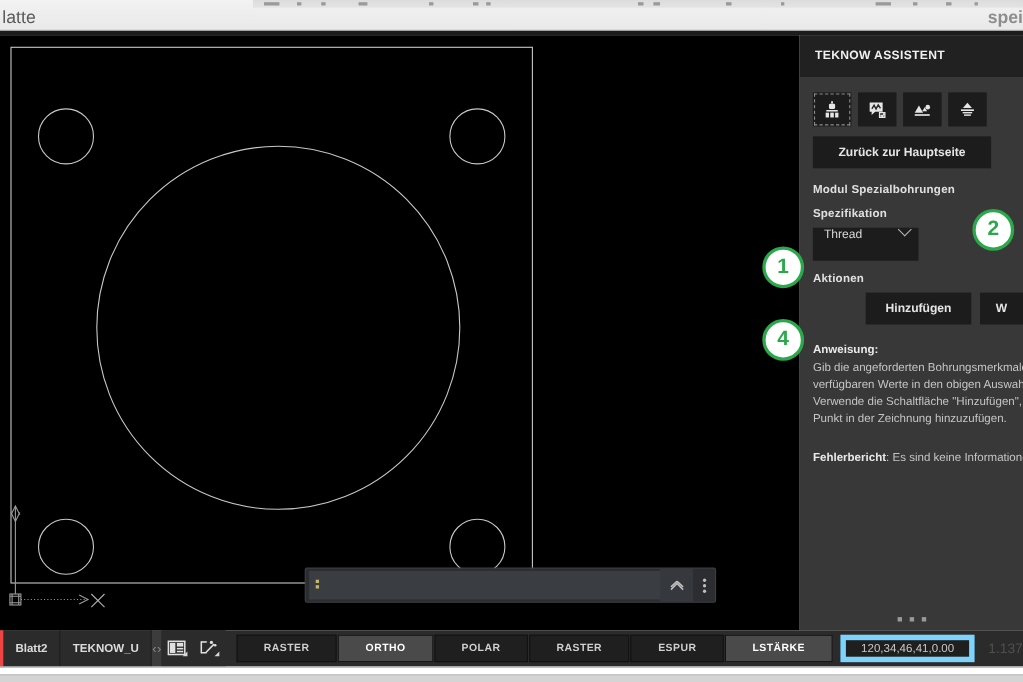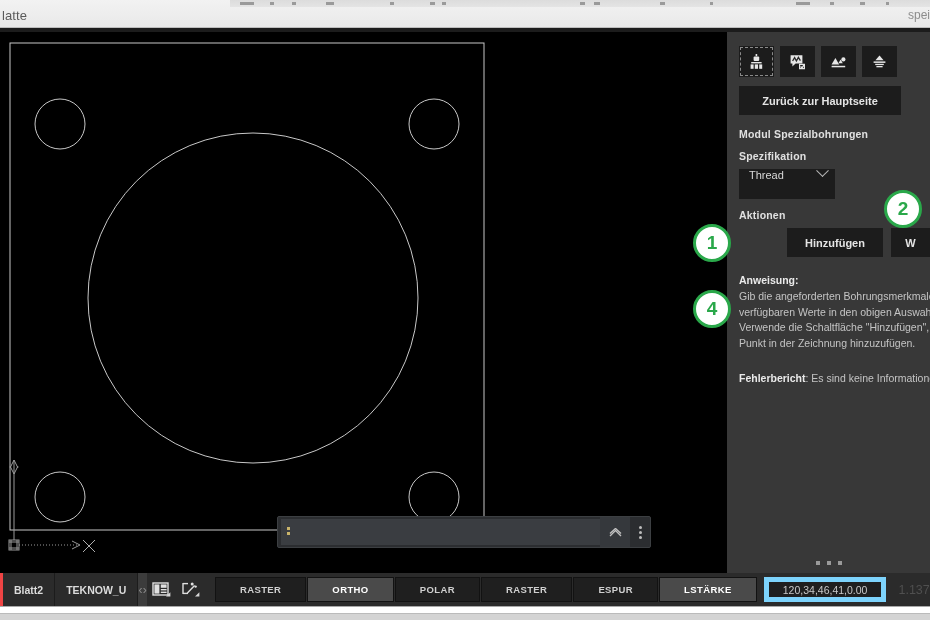--- a/index.html
+++ b/index.html
@@ -18,25 +18,25 @@
     border-bottom:1px solid #bdbdbd;
   }
   #ribbon-sliver {
     position:absolute; left:230px; top:0; width:700px; height:7px;
     background:linear-gradient(#dcdcdc,#e4e4e4);
     overflow:hidden;
   }
   .sliver-tick { position:absolute; top:2px; height:3px; background:#9a9a9a; }
   #titlebar-left-label {
     position:absolute; left:2px; top:8px;
-    font-size:13px; color:#5a5a5a; letter-spacing:.1px;
+    font-size:16px; color:#5a5a5a; letter-spacing:.1px;
   }
   #titlebar-right-label {
     position:absolute; right:0px; top:8px;
-    font-size:12px; color:#8d8d8d;
+    font-size:16px; color:#8d8d8d;font-weight:bold;
   }
   #chrome-bottom-strip {
     position:absolute; left:0; top:28px; width:930px; height:4px;
     background:#1c1c1c;
   }
 
   
   #cad-canvas {
     position:absolute; left:0; top:32px; width:727px; height:541px;
     background:#000;
@@ -300,20 +300,23 @@
   </div>
   <div id="command-menu-btn">
     <span></span>
       <span></span>
       <span></span>
   </div>
 </div>
 
 <div id="assistant-panel">
 
+  <div id="assistant-header">
+    <div id="assistant-title">TEKNOW ASSISTENT</div>
+  </div>
 
   <div id="assistant-body">
 
     <div id="assistant-toolbar">
       <div class="tool-btn active">
         <svg width="17" height="17" viewBox="0 0 17 17" fill="#e6e6e6">
           <rect x="7.6" y="1" width="1.6" height="2.2"></rect>
           <rect x="5.6" y="3.4" width="5.6" height="4.6" rx="1"></rect>
           <rect x="3.2" y="9" width="10.4" height="1.4"></rect>
           <rect x="2.6" y="11.4" width="3" height="4.4"></rect>

